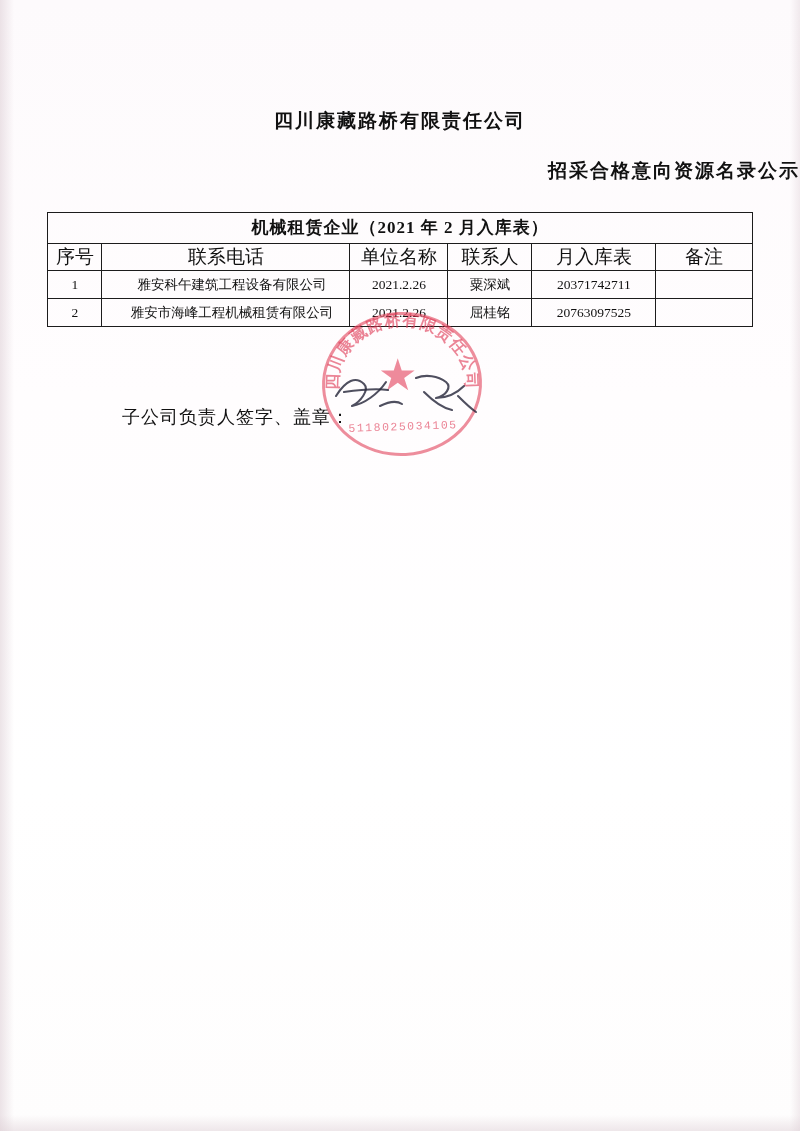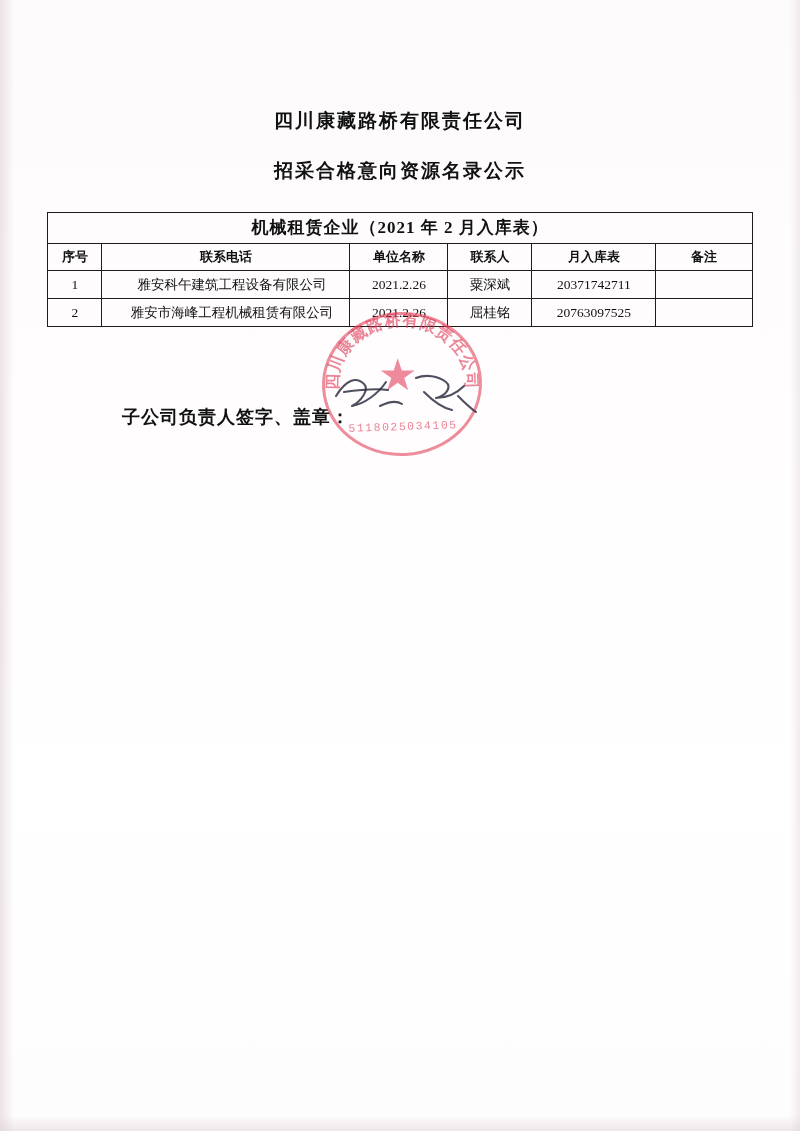--- a/index.html
+++ b/index.html
@@ -48,21 +48,21 @@
 
   .doc-title {
     text-align: center;
     font-size: 19px;
     font-weight: bold;
     letter-spacing: 2px;
     color: #111;
     margin-top: 108px;
   }
   .doc-subtitle {
-    text-align: center;
+    text-align: right;
     font-size: 19px;
     font-weight: bold;
     letter-spacing: 2px;
     color: #111;
     margin-top: 24px;
   }
 
   table.main-table {
     border-collapse: collapse;
     margin: 28px auto 0 auto;
@@ -78,41 +78,41 @@
   .tbl-caption {
     text-align: center;
     font-size: 17px;
     font-weight: bold;
     letter-spacing: 1px;
     height: 30px;
     line-height: 30px;
   }
   .col-head {
     text-align: center;
-    font-size: 13px;
-    font-weight: bold;
+    font-size: 19px;
+    font-weight: normal;
     height: 26px;
     line-height: 26px;
   }
   .cell {
     font-size: 13.5px;
     height: 27px;
     line-height: 27px;
     text-align: center;
   }
   .cell.left {
     text-align: center;
     padding-left: 12px;
   }
 
   .signature-line {
     margin-top: 78px;
     margin-left: 122px;
     font-size: 18px;
-    font-weight: bold;
+    font-weight: normal;
     letter-spacing: 1px;
     color: #111;
   }
 
   
   .stamp {
     position: absolute;
     left: 322px;
     top: 312px;
     width: 166px;

